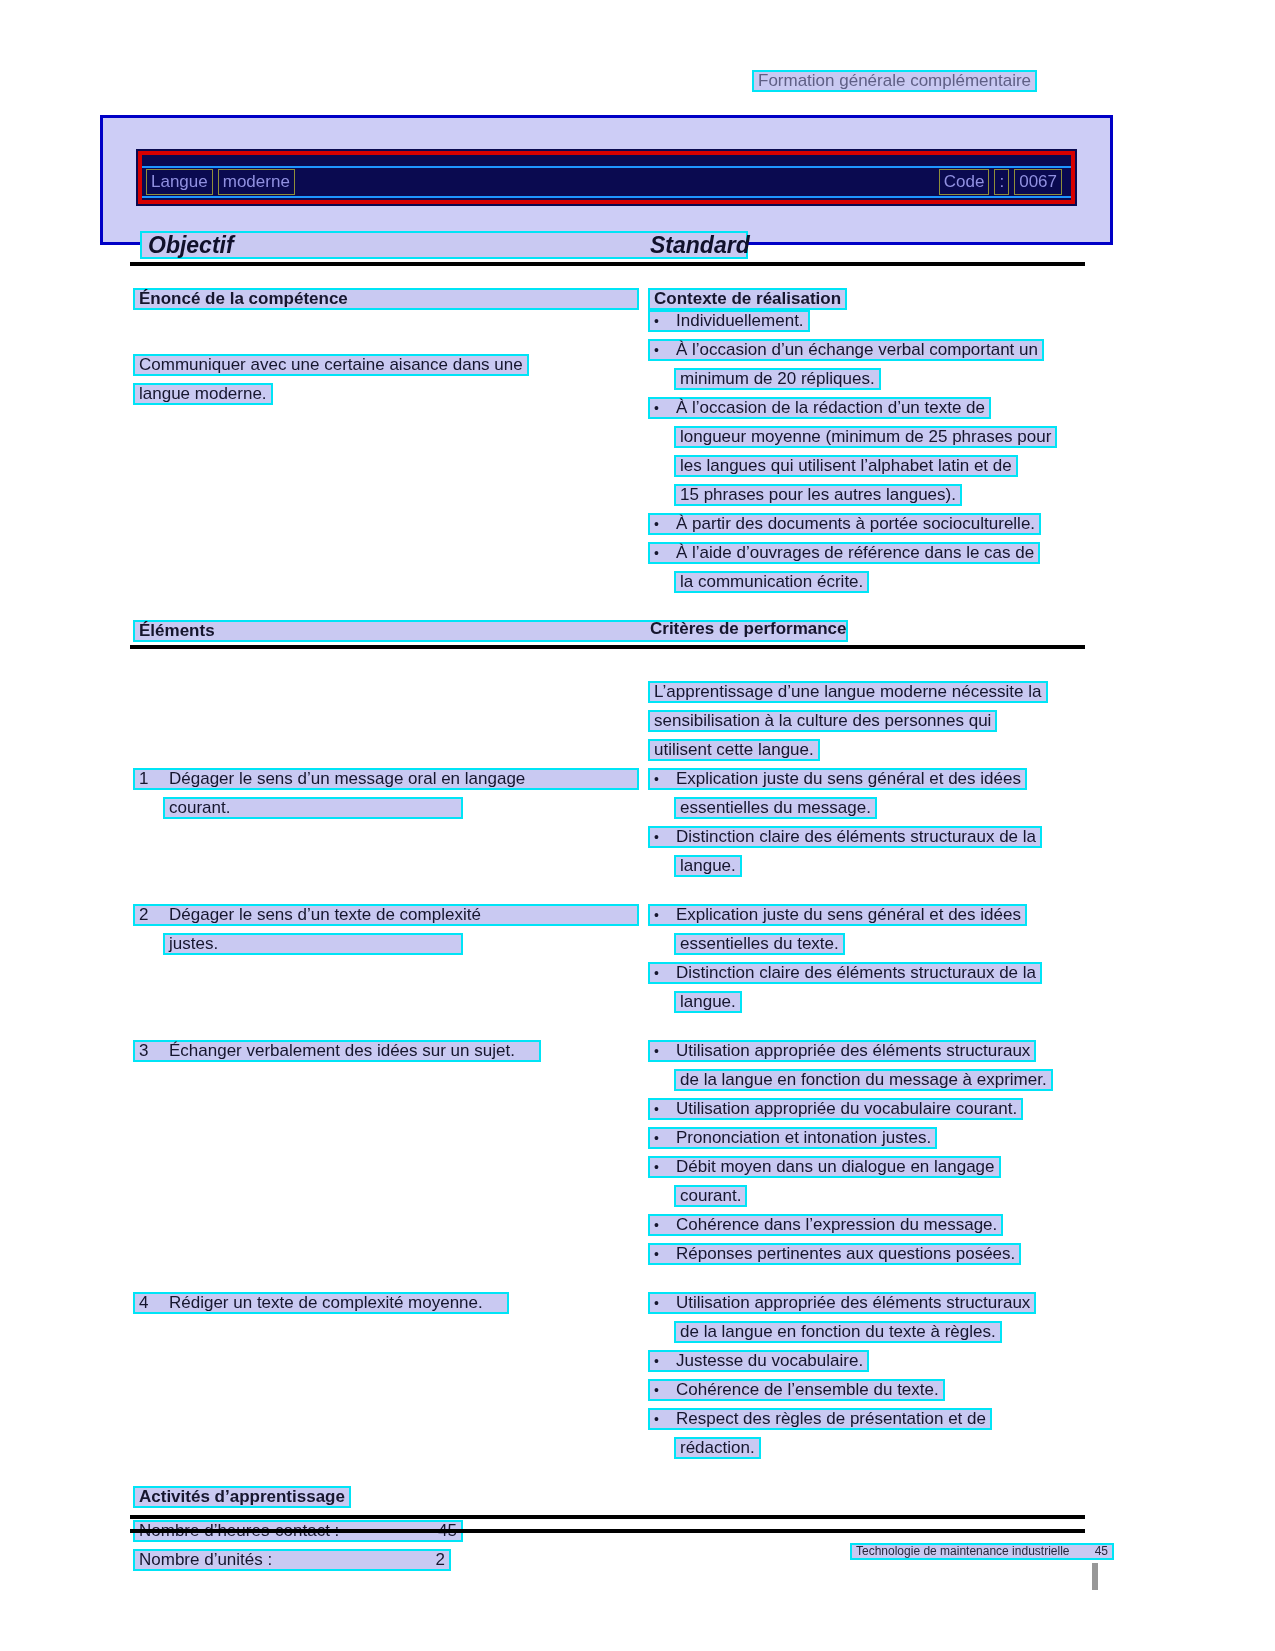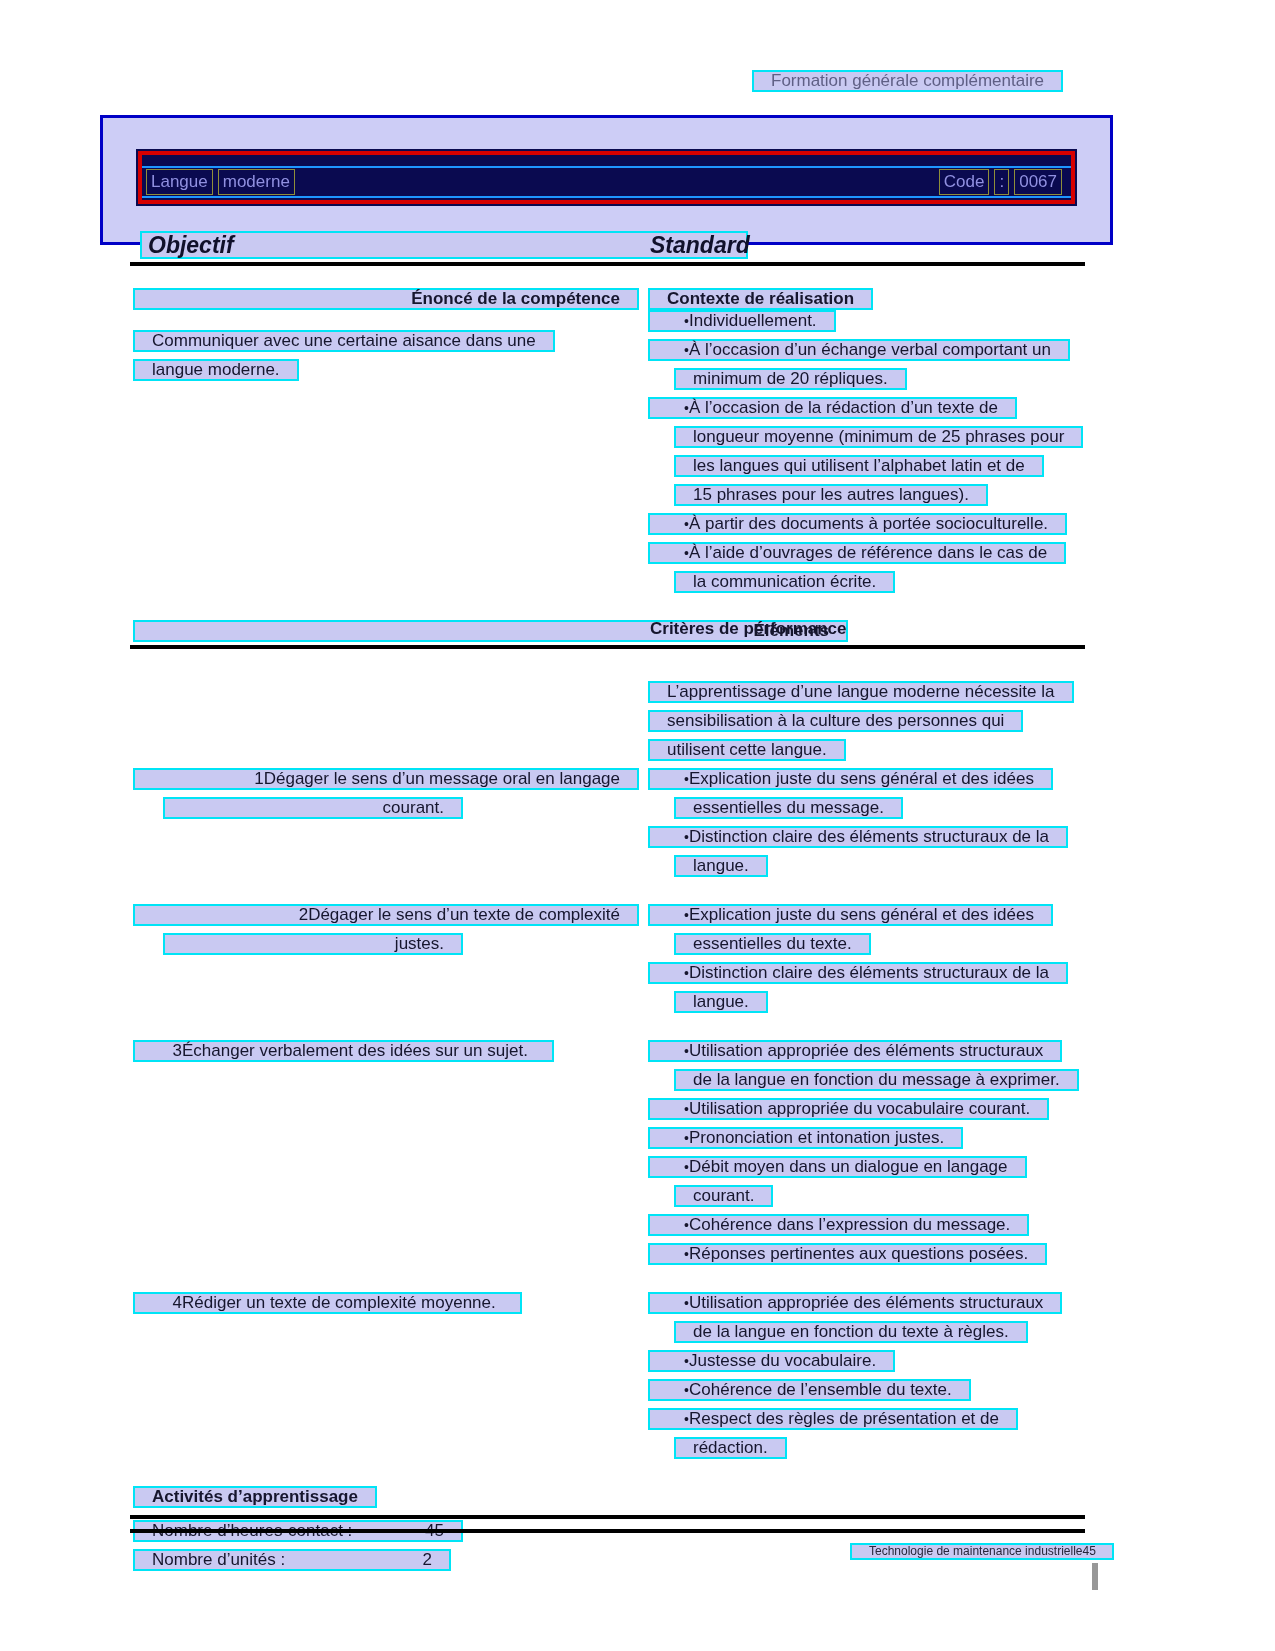--- a/index.html
+++ b/index.html
@@ -1,21 +1,21 @@
 <!DOCTYPE html>
 <html><head>
 <meta charset="utf-8">
 <style>
   html,body{margin:0;padding:0;background:#ffffff;}
   body{font-family:"Liberation Sans", sans-serif;}
   .page{position:relative;width:1275px;height:1651px;background:#ffffff;overflow:hidden;}
 
   
   .hl{display:inline-block;background:#c9c9f2;border:2px solid #00e4f6;color:#16162e;
-      padding:0 17px;font-size:17px;line-height:18px;box-sizing:border-box;white-space:nowrap;vertical-align:top;text-align:right;}
+      padding:0 4px;font-size:17px;line-height:18px;box-sizing:border-box;white-space:nowrap;vertical-align:top;}
   .b{font-weight:bold;}
   .ln{margin-bottom:3px;height:26px;}
   .cont{margin-left:26px;}
   .bdot{display:inline-block;width:22px;font-size:14px;}
   .num{display:inline-block;width:30px;}
 
   
   .top-label{position:absolute;left:752px;top:70px;color:#5f5f85;}
   .top-label .hl{color:#5f5f85;}
 
@@ -39,21 +39,21 @@
 
   .hrule{height:4px;background:#000000;width:955px;margin-left:-3px;}
   .rule1{position:absolute;left:130px;top:262px;width:955px;height:4px;background:#000000;z-index:2;}
 
   
   #content{position:absolute;left:133px;top:288px;width:952px;}
   .trow{display:grid;grid-template-columns:515px 1fr;align-items:start;}
   .widebar{width:506px;}
   .mt20{margin-top:20px;}
   .mt24{margin-top:32px;}
-  .lpara{margin-top:20px;}
+  .lpara{margin-top:44px;}
   .elements-bar{margin-top:20px;width:715px;position:relative;}
   .crit-abs{position:absolute;left:515px;top:-2px;white-space:nowrap;}
   .rule-flow{margin-top:3px;}
   .minw{min-width:300px;}
   .padr{padding-right:24px;}
 
   
   .valrow .hl{display:inline-flex;justify-content:space-between;}
   .w330{width:330px;}
   .w318{width:318px;}

